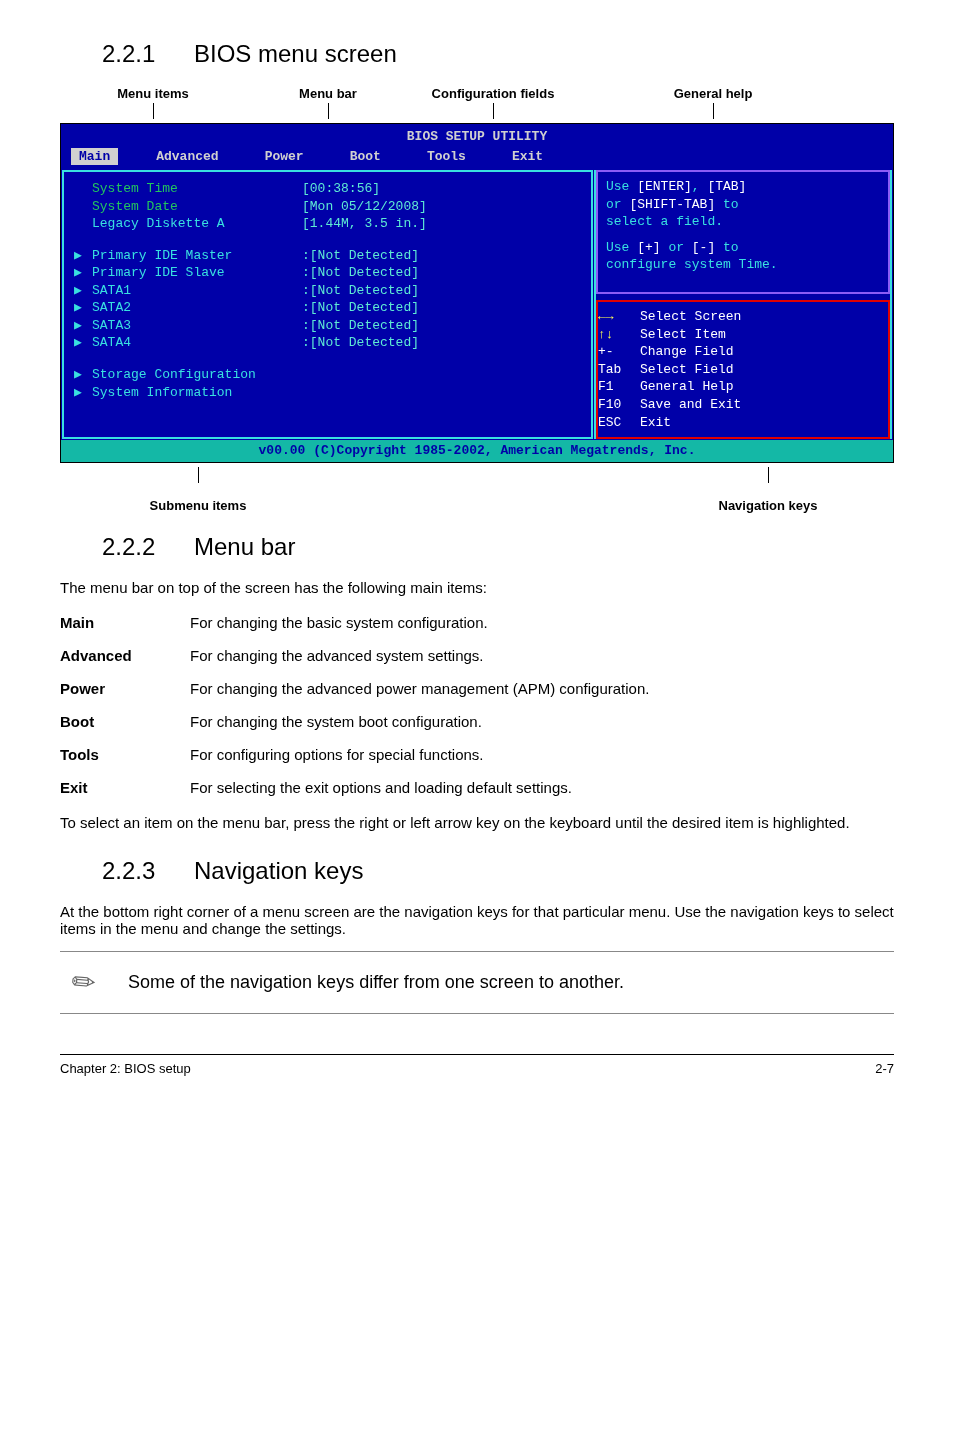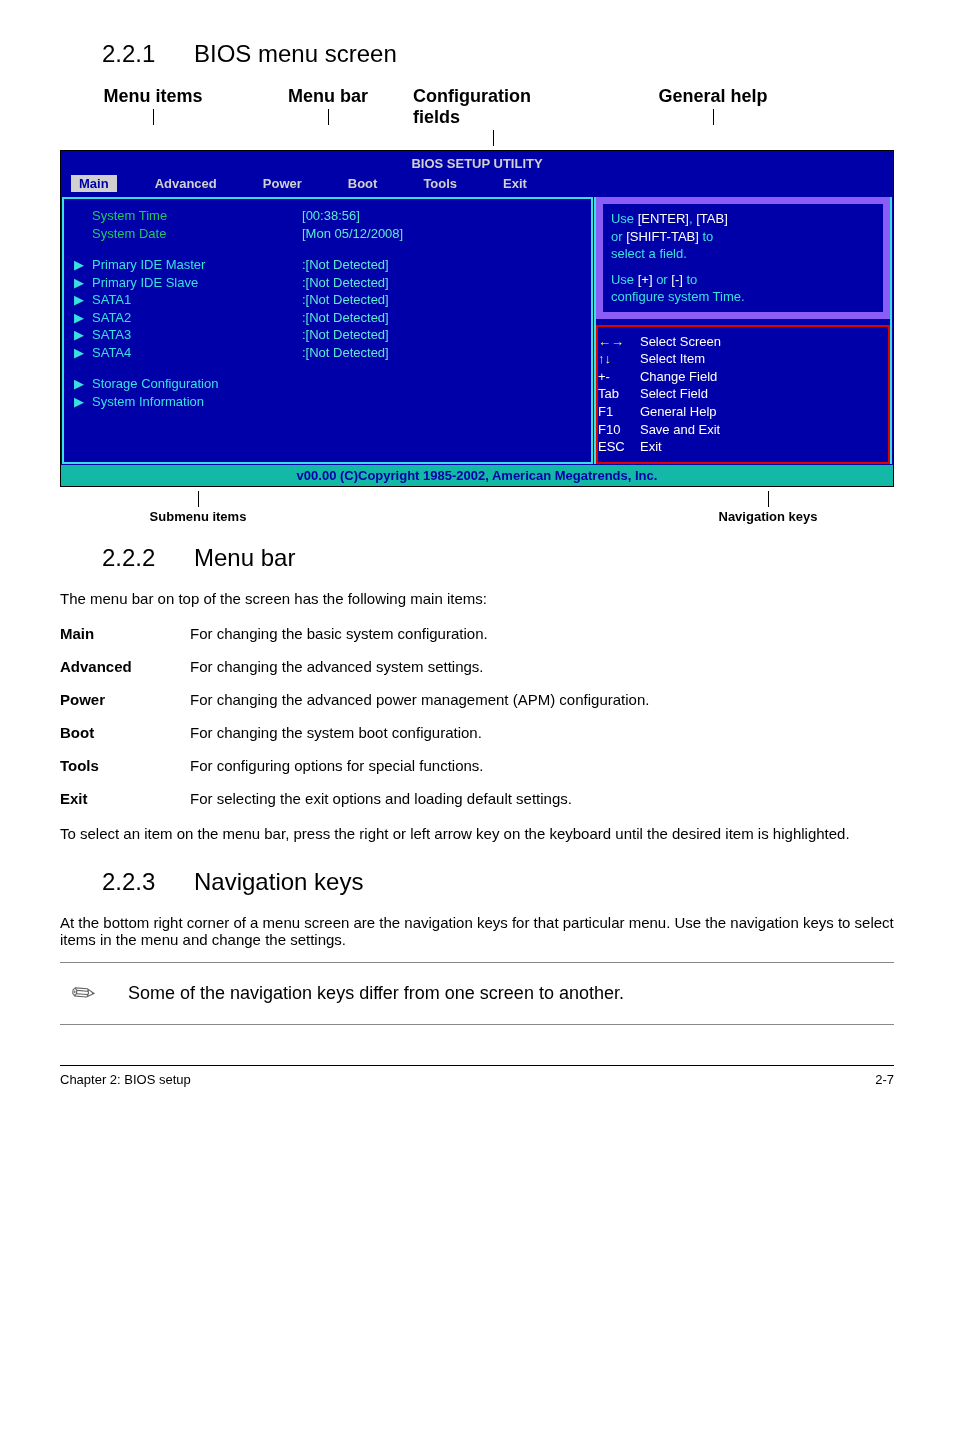--- a/index.html
+++ b/index.html
@@ -14,44 +14,44 @@
   h2.section-title {
     font-size: 24px;
     font-weight: normal;
     margin-bottom: 18px;
     margin-left: 42px;
   }
   h2.section-title .num { display: inline-block; width: 92px; }
   
   .annot-row {
     display: flex;
-    font-size: 18px;
+    font-size: 13px;
     font-weight: bold;
     margin-bottom: 4px;
     padding: 0 8px;
   }
   .annot-row > div { display: flex; flex-direction: column; align-items: center; }
   .annot-pipe {
     width: 1px; height: 16px; background: #000; margin-top: 2px;
   }
   .annot-row-bottom {
     display: flex;
     font-size: 13px;
     font-weight: bold;
     margin-top: 4px;
     padding: 0 8px;
   }
-  .annot-row-bottom > div { display: flex; flex-direction: column; align-items: center; }
+  .annot-row-bottom > div { display: flex; flex-direction: column; align-items: center; gap: 13px; }
   .annot-pipe-up {
     width: 1px; height: 16px; background: #000; margin-bottom: 2px;
   }
 
   
   .bios-box {
-    font-family: Liberation Sans, sans-serif;
+    font-family: Liberation Mono, monospace;
     font-size: 13px;
     line-height: 1.35;
     background: #0000a8;
     color: #fff;
     border: 1px solid #000;
   }
   .bios-title {
     text-align: center;
     color: #d0d0d0;
     font-weight: bold;
@@ -81,21 +81,21 @@
     border: 2px solid #39e0e0;
     padding: 8px 10px;
   }
   .bios-left { flex: 1.85; color: #39e0e0; }
   .bios-right { flex: 1; color: #39e0e0; display: flex; flex-direction: column; }
   .bios-row { display: flex; }
   .bios-row .label { width: 210px; }
   .bios-row .val { color: #5eead4; }
   .bios-row .marker { width: 18px; color: #39e0e0; }
   .sel-row .label { color: #22c55e; }
-  .help-top { border: 7px solid #8b5cf6; padding: 6px 8px; margin: -10px -10px 0 -10px; flex: 1;}
+  .help-top { border: 2px solid #8b5cf6; padding: 6px 8px; margin: -10px -10px 0 -10px; flex: 1;}
   .help-top .white { color: #fff; }
   .navkeys { border: 2px solid #e00000; padding: 6px 0; margin: 6px -10px -10px -10px; color: #fff;}
   .navkeys .k { color: #fff; display: inline-block; width: 42px;}
   .navkeys .d { color: #fff; }
   .navkeys .row { white-space: nowrap; }
   .navkeys .sym { color: #ffff55; display:inline-block; width:42px;}
   .bios-footer {
     background: #14b8a6;
     color: #0000a8;
     text-align: center;
@@ -172,20 +172,25 @@
     <div class="bios-left">
       <div class="bios-row sel-row">
         <span class="marker"></span>
         <span class="label">System Time</span>
         <span class="val">[<span class="white">00</span><span>:38:56]</span></span>
       </div>
       <div class="bios-row sel-row">
         <span class="marker"></span>
         <span class="label">System Date</span>
         <span class="val">[Mon 05/12/2008]</span>
+      </div>
+      <div class="bios-row">
+        <span class="marker"></span>
+        <span class="label">Legacy Diskette A</span>
+        <span class="val">[1.44M, 3.5 in.]</span>
       </div>
       <div class="spacer14"></div>
       <div class="bios-row">
         <span class="marker">▶</span>
         <span class="label">Primary IDE Master</span>
         <span class="val">:[Not Detected]</span>
       </div>
       <div class="bios-row">
         <span class="marker">▶</span>
         <span class="label">Primary IDE Slave</span>

